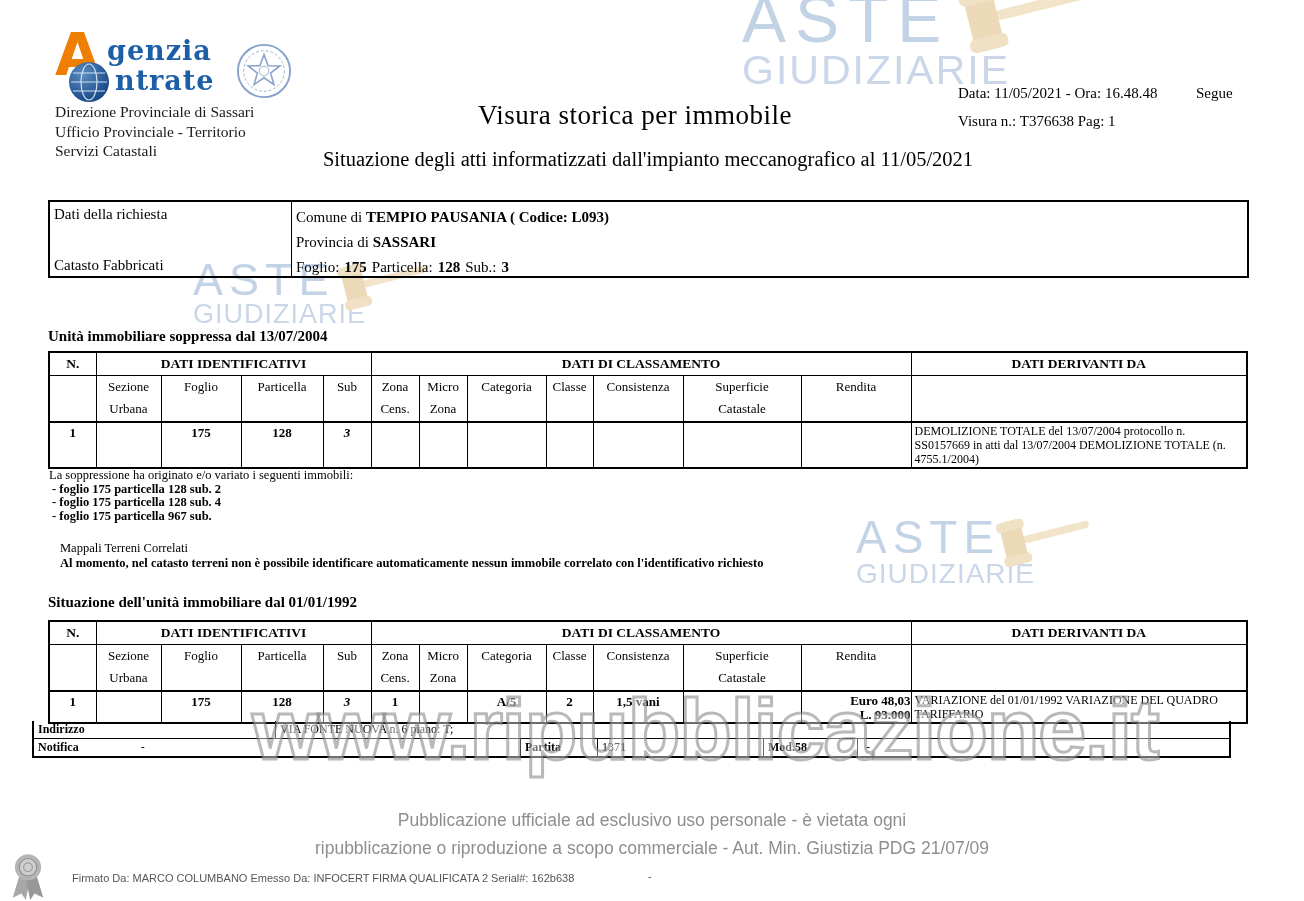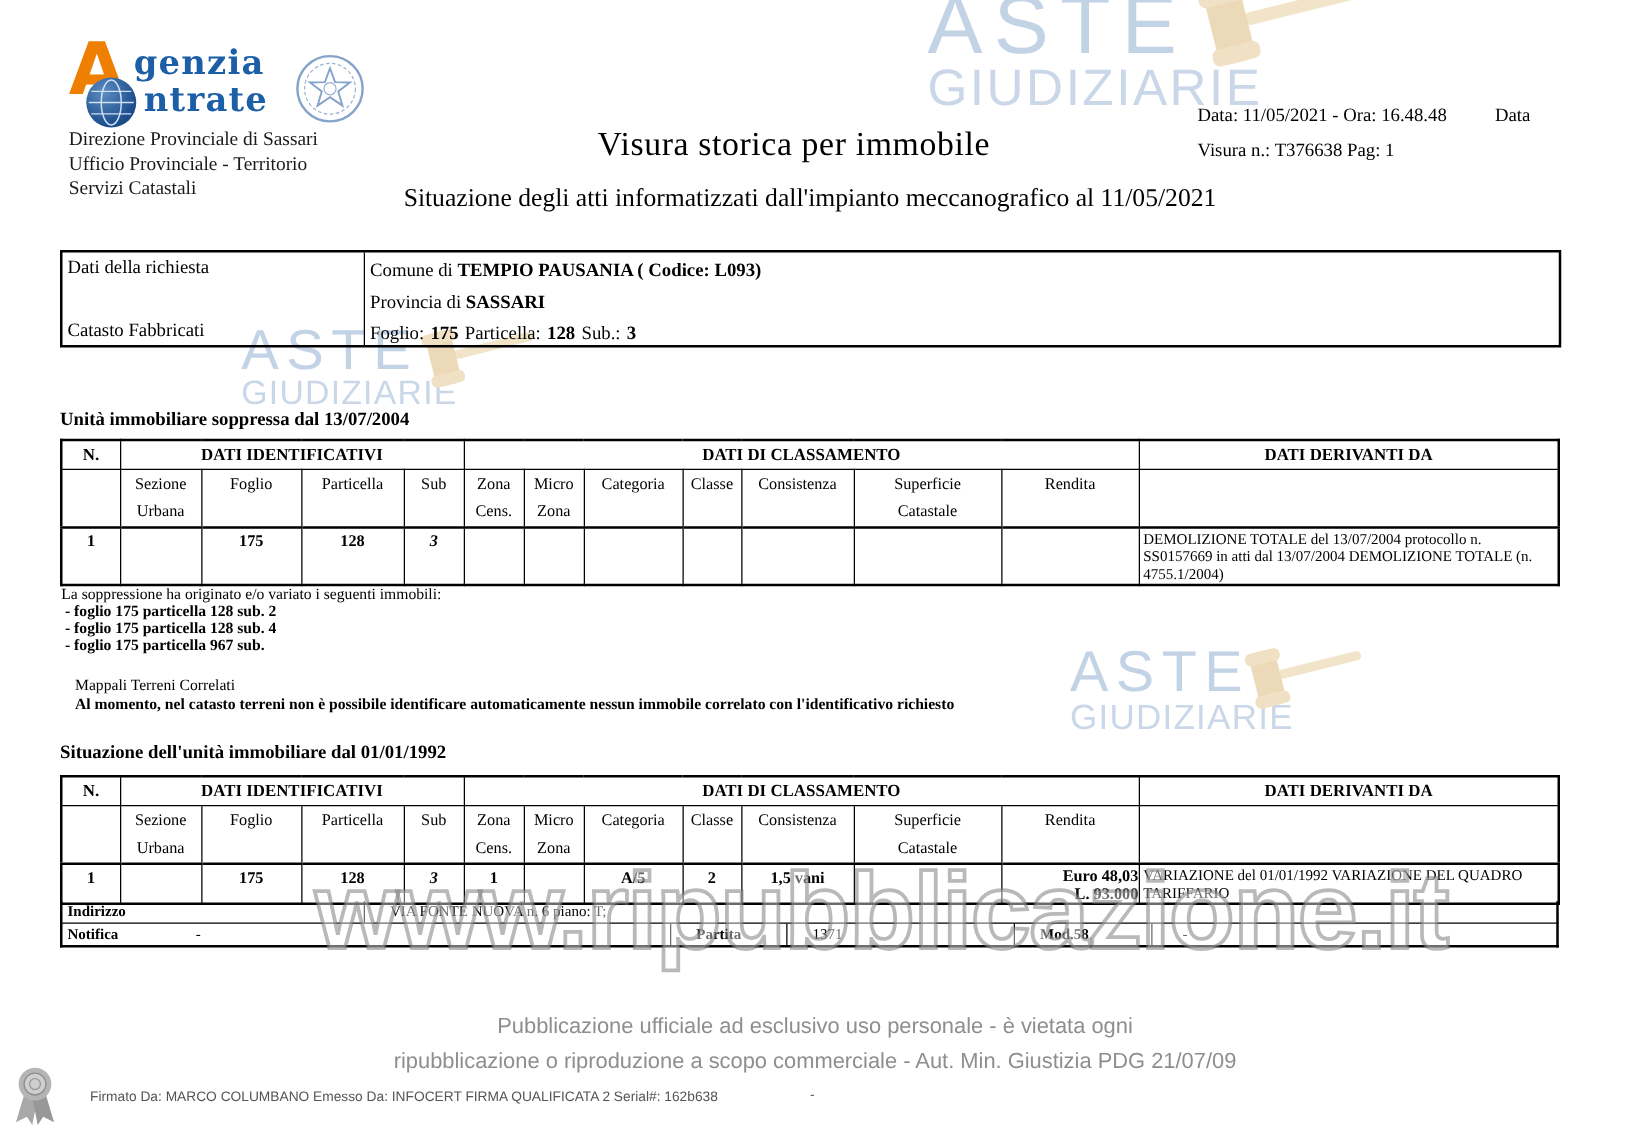--- a/index.html
+++ b/index.html
@@ -75,22 +75,22 @@
   td.sh .shl{line-height:22px;height:22px;}
   tr.datar td{vertical-align:top;text-align:center;font-weight:bold;padding-top:2px;font-size:13px;}
   tr.datar td.der{font-weight:normal;text-align:left;font-size:12px;line-height:14px;padding:1px 3px;}
   tr.datar td.ital{font-style:italic;}
   td.rend2{text-align:right !important;padding-right:18px;line-height:14px;}
   .t1 tr.datar{height:46px;}
   .t2 tr.datar{height:31px;}
   tr.datar td{border-top:2px solid #000;}
 
   
-  .bar{position:absolute;left:48px;width:1195px;border:2px solid #000;border-top:none;
-       display:flex;font-size:12px;height:17px;line-height:16px;gap:16px;}
+  .bar{position:absolute;left:32px;width:1195px;border:2px solid #000;border-top:none;
+       display:flex;font-size:12px;height:17px;line-height:16px;}
   .bar .cell{border-right:1px solid #000;white-space:nowrap;overflow:hidden;}
   .bar .cell:last-child{border-right:none;}
   .bar .bl{font-weight:bold;padding-left:4px;}
   .addr-val{padding-left:4px;}
   .dash-val{display:inline-block;margin-left:62px;}
 
   
   .footer{position:absolute;left:0;width:1304px;text-align:center;
           font-family:"Liberation Sans",sans-serif;color:#8e8e8e;font-size:17.5px;}
   .ribbon{position:absolute;left:8px;top:852px;}
@@ -169,21 +169,21 @@
     <div class="office">
       <div>Direzione Provinciale di Sassari</div>
       <div>Ufficio Provinciale - Territorio</div>
       <div>Servizi Catastali</div>
     </div>
 
     <div class="title">Visura storica per immobile</div>
     <div class="subtitle">Situazione degli atti informatizzati dall'impianto meccanografico al 11/05/2021</div>
 
     <div class="meta-date">Data: 11/05/2021 - Ora: 16.48.48</div>
-    <div class="meta-segue">Data</div>
+    <div class="meta-segue">Segue</div>
     <div class="meta-visura">Visura n.: T376638 Pag: 1</div>
 
     <div class="req">
       <div class="req-left">
         <div class="lt">Dati della richiesta</div>
         <div class="lb">Catasto Fabbricati</div>
       </div>
       <div class="req-right">
         <div><span>Comune di </span><span class="b">TEMPIO PAUSANIA ( Codice: L093)</span></div>
         <div><span>Provincia di </span><span class="b">SASSARI</span></div>

